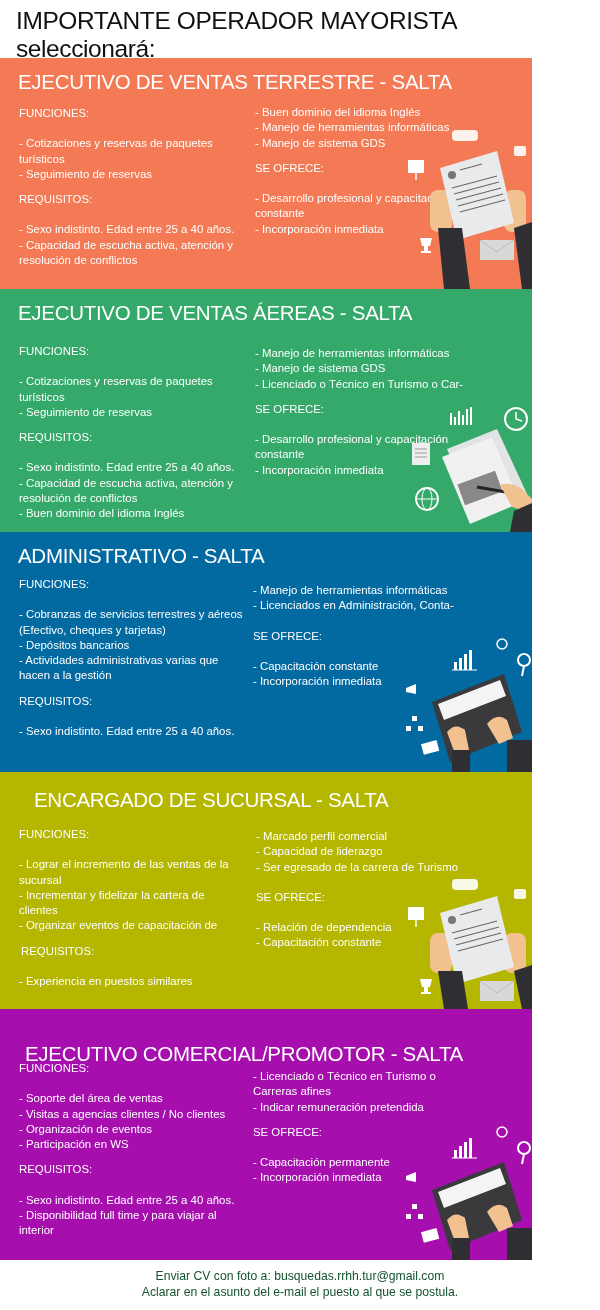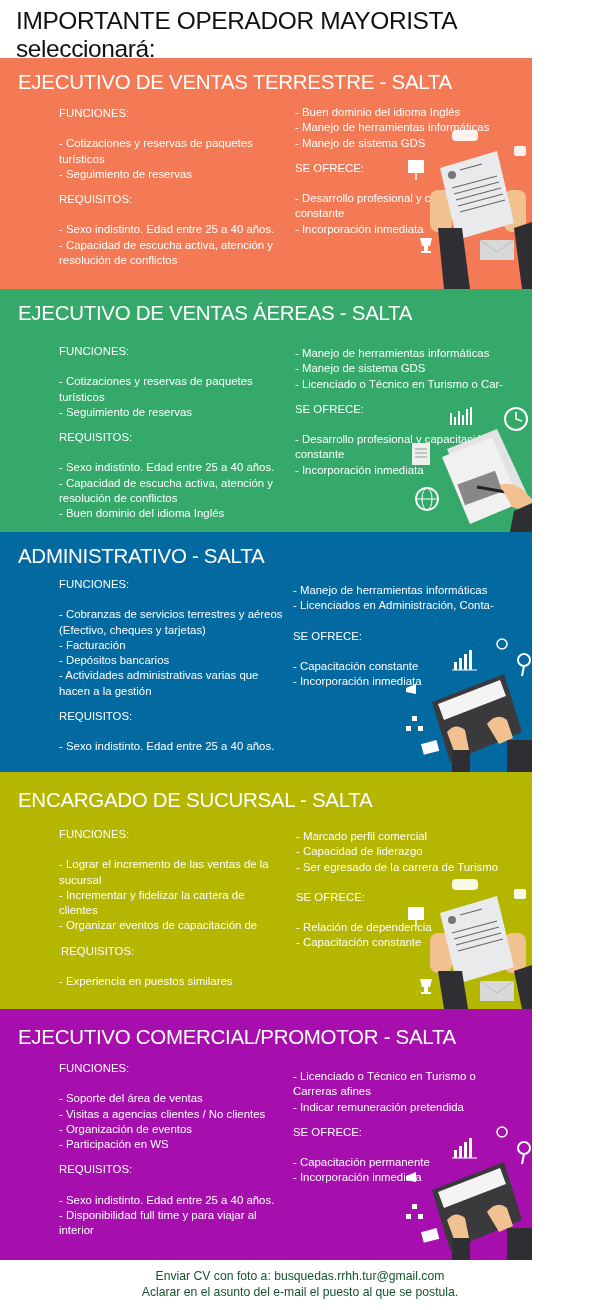--- a/index.html
+++ b/index.html
@@ -10,21 +10,21 @@
     position: absolute; left: 0; top: 0; width: 600px; height: 69px;
     display: flex; align-items: center; padding-left: 16px;
     color: #111; font-size: 24.5px; letter-spacing: -0.4px; font-weight: normal;
   }
 
   .section { position: absolute; left: 0; width: 532px; overflow: hidden; }
   .section-title {
     position: absolute; left: 18px; top: 12px;
     font-size: 20.5px; color: #fff; letter-spacing: -0.3px; white-space: nowrap;
   }
-  .col { position: absolute; font-size: 11.4px; line-height: 15.3px; color: #fff; margin-left: 40px; }
+  .col { position: absolute; font-size: 11.4px; line-height: 15.3px; color: #fff; }
   .col-left { left: 19px; width: 225px; }
   .col-right { left: 255px; width: 225px; }
   .lbl { display: block; }
   .gap-s { height: 15px; }
   .gap-m { height: 10px; }
   .item { display: block; }
 
   .illus { position: absolute; right: 0; }
 
   .footer {
@@ -154,21 +154,20 @@
     <polygon points="112,112 130,104 130,133 108,133" fill="#2f2f33"></polygon>
   </svg>
 </div>
 
 <div class="section" style="top:532px;height:240px;background:#0369a1;">
   <div class="section-title">ADMINISTRATIVO - SALTA</div>
   <div class="col col-left" style="top:45px;width:230px;">
     <span class="lbl">FUNCIONES:</span>
     <div class="gap-s"></div>
     <span class="item">- Cobranzas de servicios terrestres y aéreos (Efectivo, cheques y tarjetas)</span>
-    <span class="item">- Facturación</span>
     <span class="item">- Depósitos bancarios</span>
     <span class="item">- Actividades administrativas varias que hacen a la gestión</span>
     <div class="gap-m"></div>
     <span class="lbl">REQUISITOS:</span>
     <div class="gap-s"></div>
     <span class="item">- Sexo indistinto. Edad entre 25 a 40 años.</span>
   </div>
   <div class="col col-right" style="top:51px;left:253px;width:230px;">
     <span class="item">- Manejo de herramientas informáticas</span>
     <span class="item">- Licenciados en Administración, Conta-</span>
@@ -207,21 +206,21 @@
     <polygon points="30,70 102,42 120,100 48,130" fill="#3a3a3d"></polygon>
     <polygon points="36,72 98,48 104,64 42,88" fill="#f4f4f4"></polygon>
     <path d="M45 100 q8 -10 18 -2 l4 20 l-14 4 z" fill="#f2c190"></path>
     <path d="M85 92 q10 -12 20 -4 l6 18 l-14 6 z" fill="#f2c190"></path>
     <rect x="50" y="118" width="18" height="22" fill="#2f2f33"></rect>
     <rect x="105" y="108" width="25" height="32" fill="#2f2f33"></rect>
   </svg>
 </div>
 
 <div class="section" style="top:772px;height:237px;background:#b5b600;">
-  <div class="section-title" style="top:16px;">ENCARGADO DE SUCURSAL - SALTA</div>
+  <div class="section-title" style="top:16px;margin-left:16px;">ENCARGADO DE SUCURSAL - SALTA</div>
   <div class="col col-left" style="top:55px;">
     <span class="lbl">FUNCIONES:</span>
     <div class="gap-s"></div>
     <span class="item">-  Lograr el incremento de las ventas de la sucursal</span>
     <span class="item">- Incrementar y fidelizar la cartera de clientes</span>
     <span class="item" style="white-space:nowrap;">- Organizar eventos de capacitación de</span>
     <div class="gap-m"></div>
     <span class="lbl" style="padding-left:2px;">REQUISITOS:</span>
     <div class="gap-s"></div>
     <span class="item">- Experiencia en puestos similares</span>
@@ -264,21 +263,21 @@
     <g>
         <rect x="78" y="114" width="34" height="20" fill="#d8d8d8"></rect>
         <polyline points="78,114 95,126 112,114" fill="none" stroke="#bbb"></polyline>
       </g>
     <polygon points="36,104 60,104 66,142 42,142" fill="#2f2f33"></polygon>
     <polygon points="112,104 130,98 130,142 120,142" fill="#2f2f33"></polygon>
   </svg>
 </div>
 
 <div class="section" style="top:1009px;height:251px;background:#a60fae;">
-  <div class="section-title" style="top:16px;">EJECUTIVO COMERCIAL/PROMOTOR - SALTA</div>
+  <div class="section-title" style="top:33px;margin-left:7px;">EJECUTIVO COMERCIAL/PROMOTOR - SALTA</div>
   <div class="col col-left" style="top:52px;width:230px;">
     <span class="lbl">FUNCIONES:</span>
     <div class="gap-s"></div>
     <span class="item">- Soporte del área de ventas</span>
     <span class="item">- Visitas a agencias clientes / No clientes</span>
     <span class="item">- Organización de eventos</span>
     <span class="item">- Participación en WS</span>
     <div class="gap-m"></div>
     <span class="lbl">REQUISITOS:</span>
     <div class="gap-s"></div>

